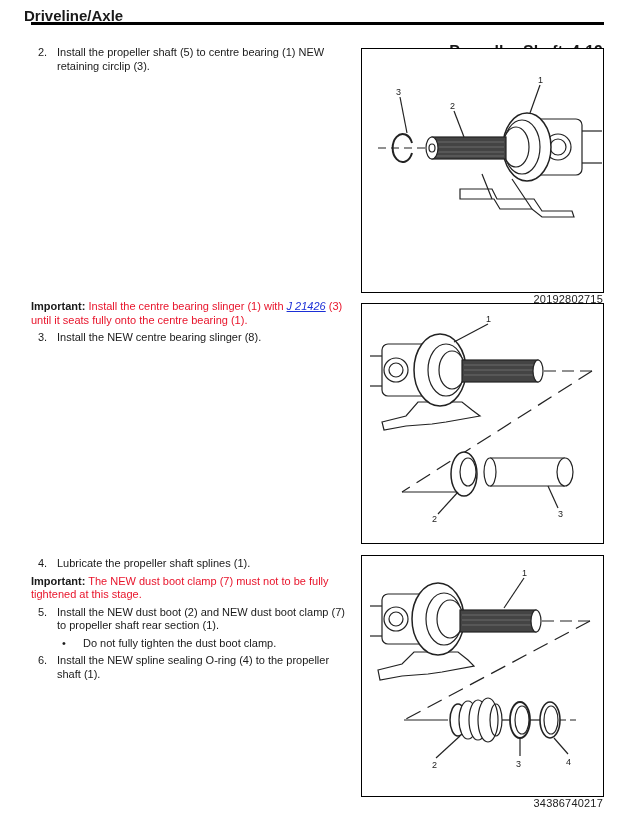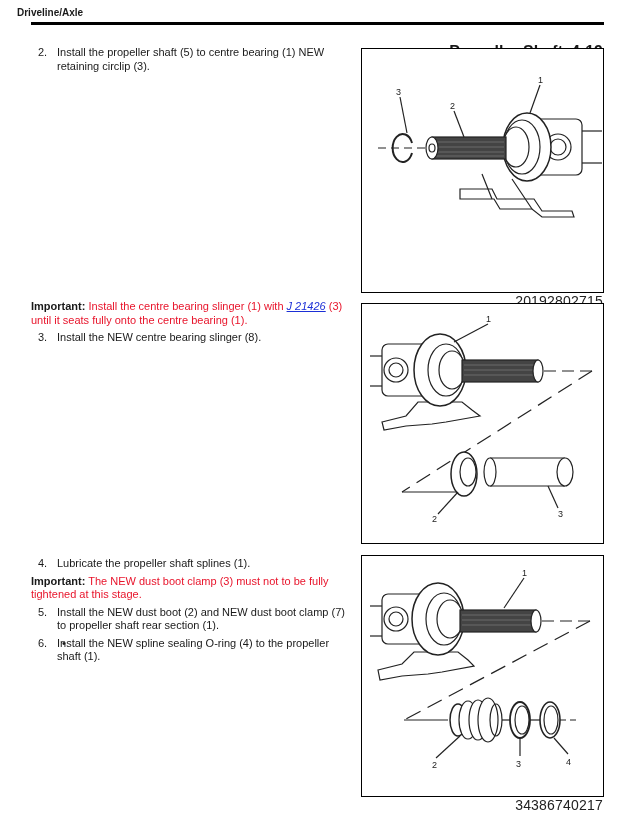--- a/index.html
+++ b/index.html
@@ -1,35 +1,35 @@
 <!DOCTYPE html>
 <html><head>
 <meta charset="utf-8">
 <style>
   html, body { margin:0; padding:0; background:#ffffff; }
   body { width:624px; height:831px; position:relative; overflow:hidden;
          font-family:"Liberation Sans", sans-serif; color:#1a1a1a; }
-  .hdr-left { position:absolute; left:17px; top:7px; font-size:10px; font-weight:bold; }
+  .hdr-left { position:absolute; left:24px; top:7px; font-size:15px; font-weight:bold; }
   .hdr-right { position:absolute; right:21px; top:7px; font-size:16px; font-weight:bold;margin-top:36px; }
   .hdr-right .pg { margin-left:8px; }
   .hdr-rule { position:absolute; left:31px; top:22px; width:573px; height:3px; background:#000; }
 
   .txt { position:absolute; left:31px; width:318px; font-size:11px; line-height:13.5px; }
   .step { position:relative; padding-left:26px; }
   .step .num { position:absolute; left:7px; top:0; }
   .imp { margin:0; }
   .imp .lbl { font-weight:bold; color:#1a1a1a; }
   .imp .red { color:#e8142b; }
   .link { color:#1b2fd6; font-style:italic; text-decoration:underline; cursor:pointer; }
   .bullet { position:relative; padding-left:52px; }
   .bullet .dot { position:absolute; left:31px; top:0; }
 
   .fig { position:absolute; left:361px; width:241px; border:1.5px solid #000; background:#fff; }
   .fig svg { display:block; }
-  .figid { position:absolute; right:21px; font-size:14px; color:#222; letter-spacing:0.2px; }
+  .figid { position:absolute; right:21px; font-size:11px; color:#222; letter-spacing:0.2px; }
 </style>
 </head>
 <body>
 
 <div class="hdr-left">Driveline/Axle</div>
 <div class="hdr-right">
   <span>Propeller Shaft</span><span class="pg">4-19</span>
 </div>
 <div class="hdr-rule"></div>
 
@@ -53,28 +53,29 @@
   </div>
 </div>
 
 <div class="txt" style="top:553px;">
   <div class="step" style="margin-top:4px;">
     <span class="num">4.</span>
     <span>Lubricate the propeller shaft splines (1).</span>
   </div>
   <p class="imp" style="margin-top:4px;">
     <span class="lbl">Important:</span>
-    <span class="red">The NEW dust boot clamp (3) must not to be fully tightened at this stage.</span>
+    <span class="red">The NEW dust boot clamp (7) must not to be fully tightened at this stage.</span>
   </p>
   <div class="step" style="margin-top:4px;">
     <span class="num">5.</span>
     <span>Install the NEW dust boot (2) and NEW dust boot clamp (7) to propeller shaft rear section (1).</span>
   </div>
   <div class="bullet" style="margin-top:4px;">
     <span class="dot">•</span>
+    <span>Do not fully tighten the dust boot clamp.</span>
   </div>
   <div class="step" style="margin-top:4px;">
     <span class="num">6.</span>
     <span>Install the NEW spline sealing O-ring (4) to the propeller shaft (1).</span>
   </div>
 </div>
 
 <div class="fig" style="top:48px; height:243px;">
   <svg width="241" height="243" viewBox="0 0 241 243" fill="none" stroke="#222" stroke-width="1.2">
 

